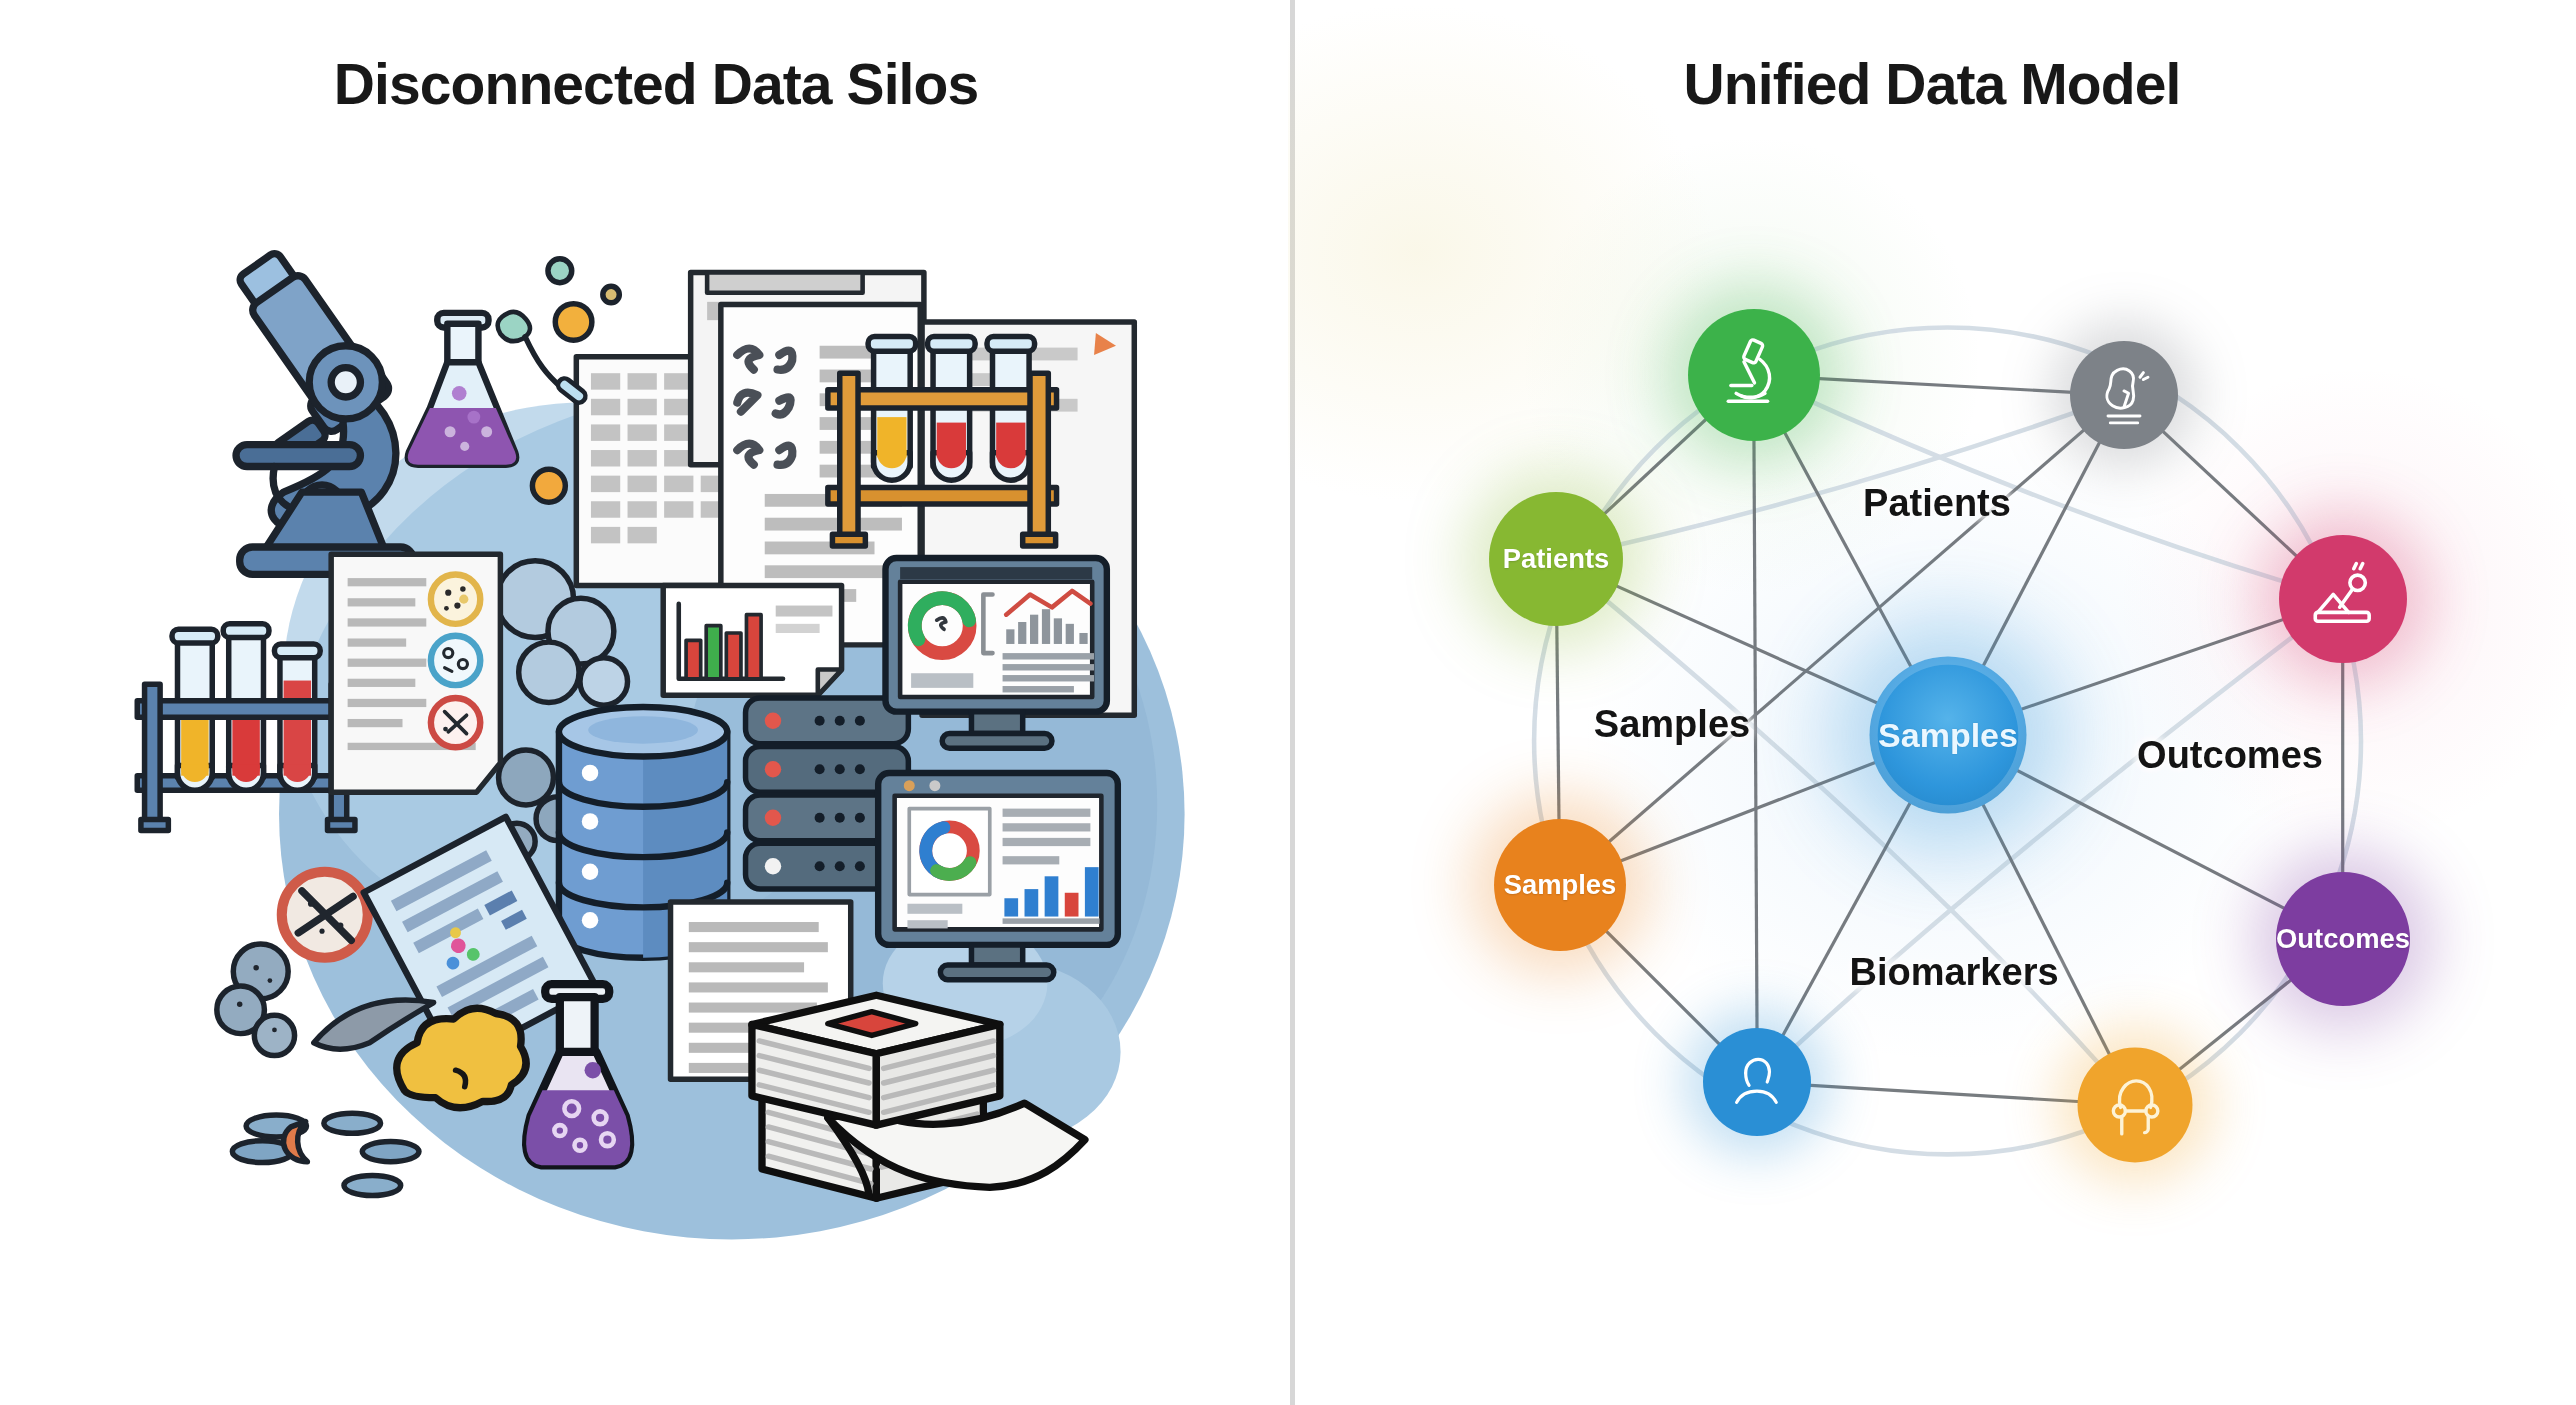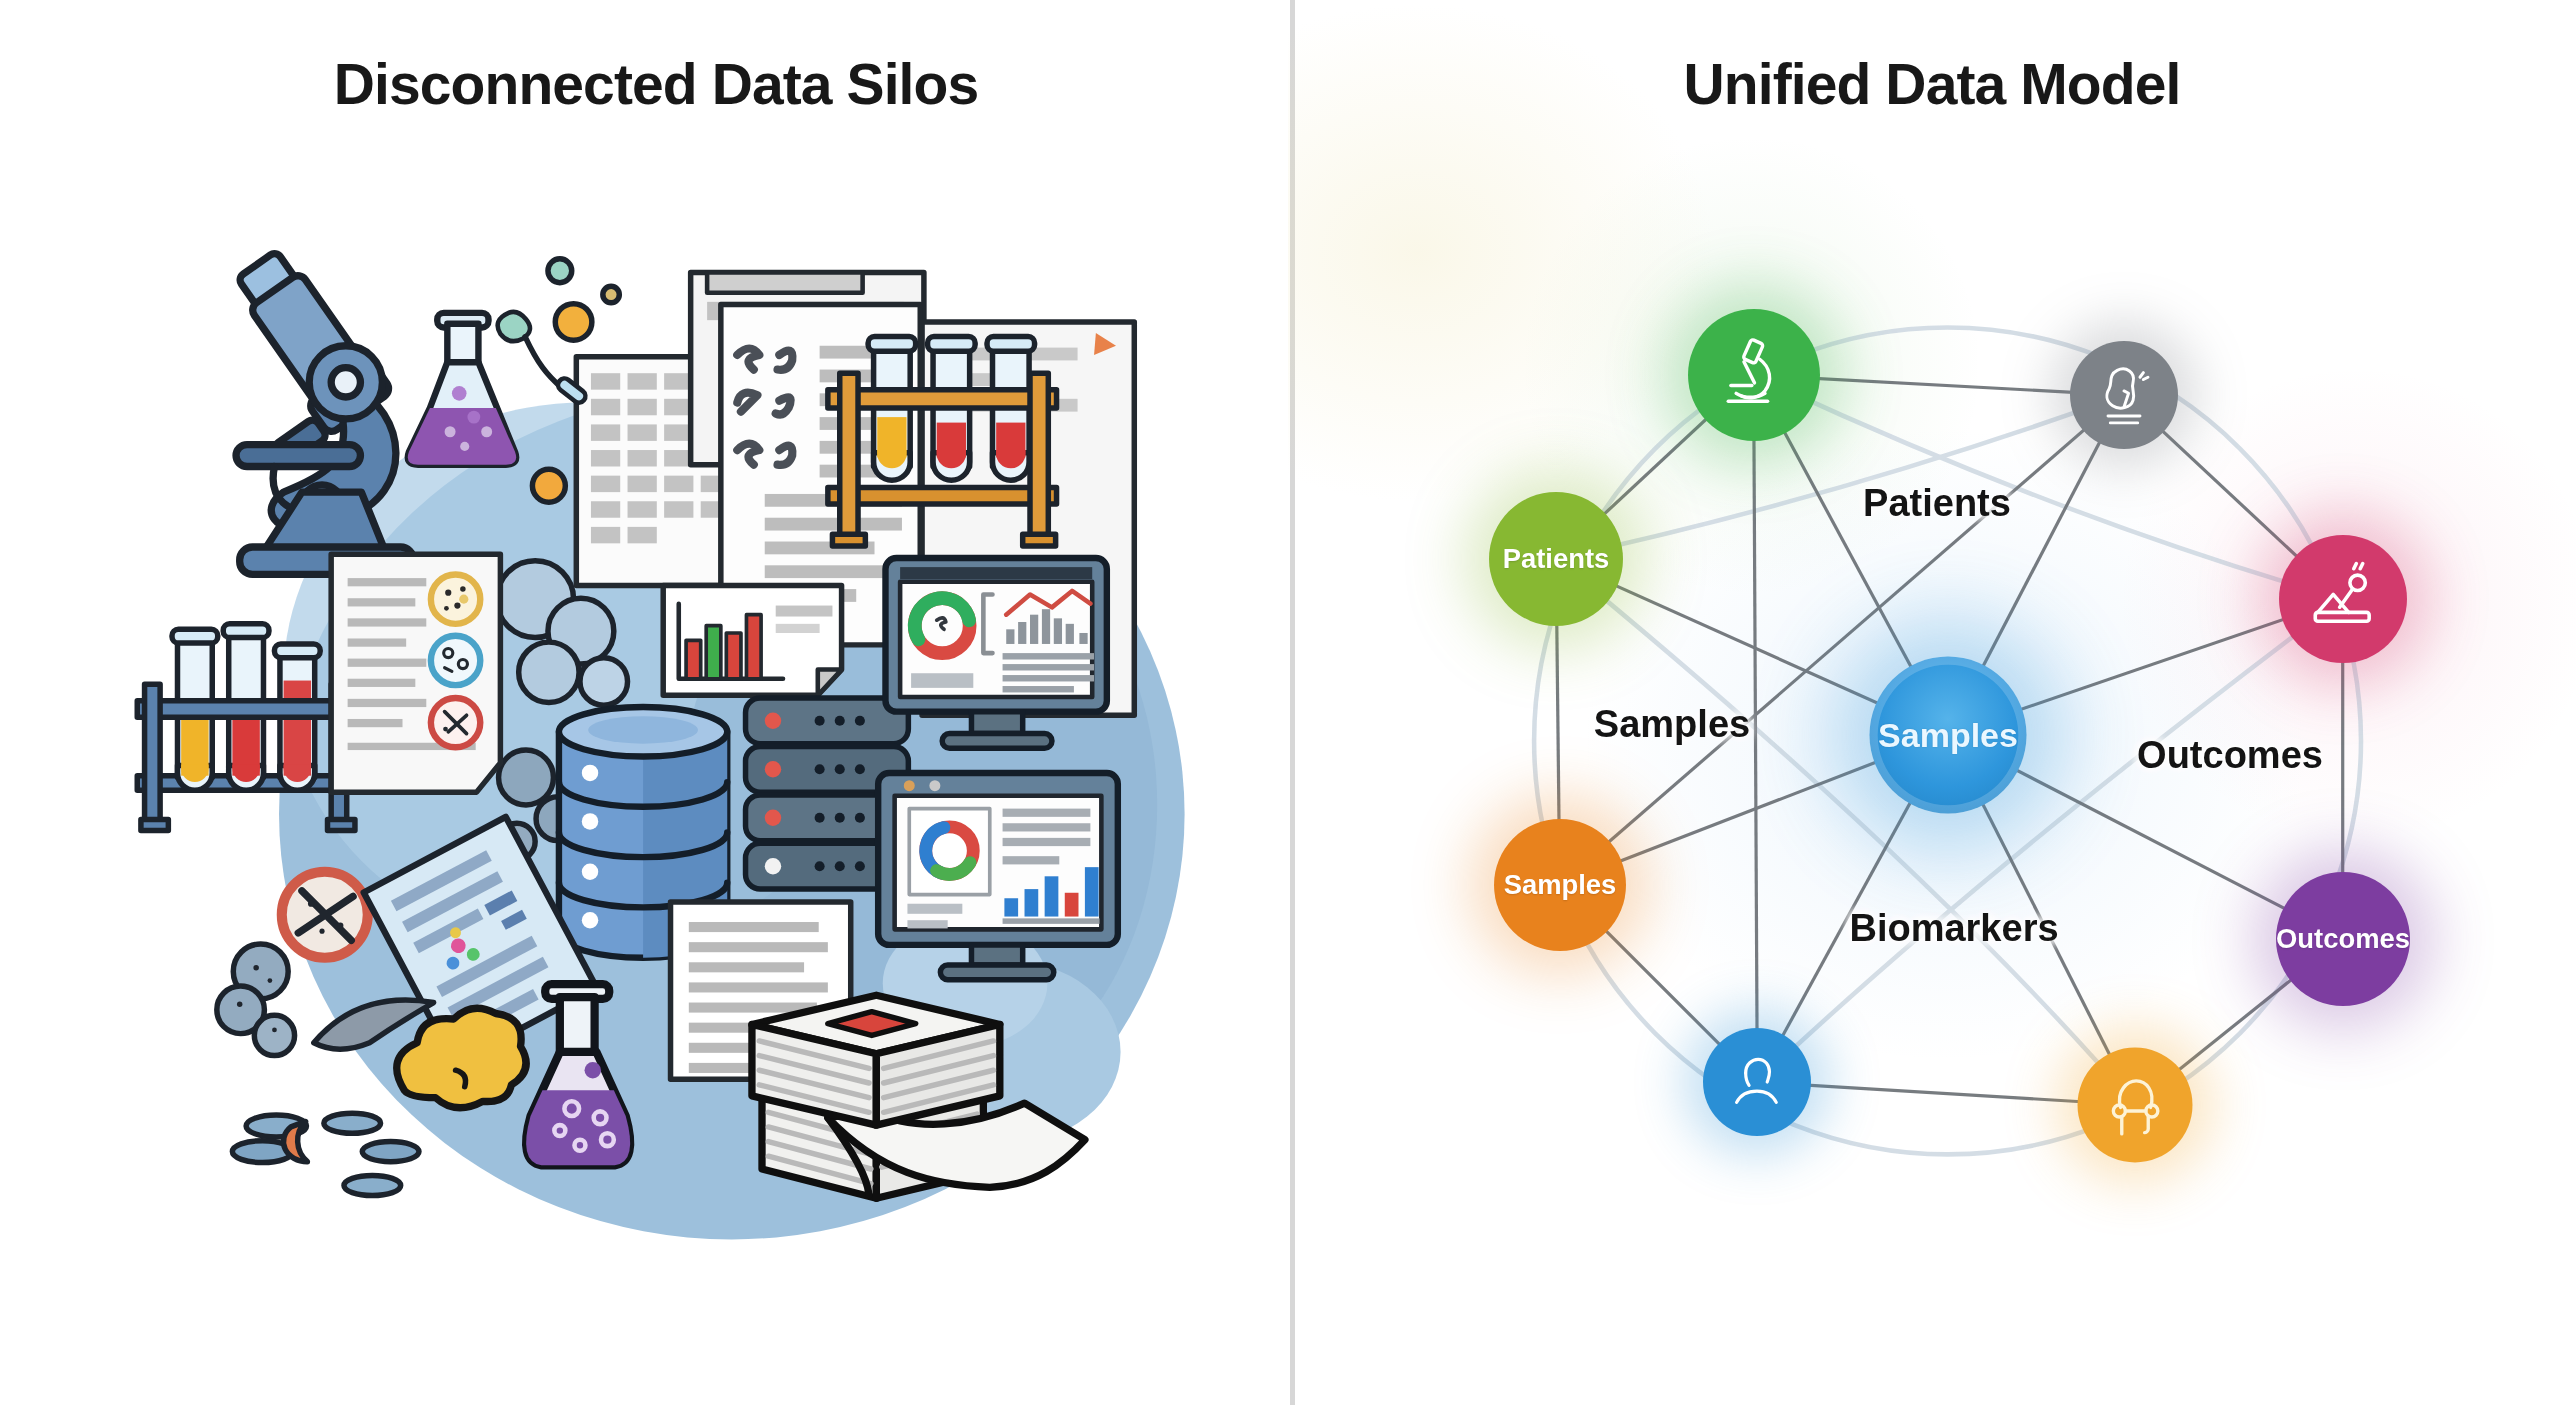--- a/index.html
+++ b/index.html
@@ -623,16 +623,16 @@
           <path d="M22,37 h17"></path>
           <path d="M19,42 v14"></path>
           <path d="M41,42 v10 c0,2 -2,3 -3,3"></path>
         </g>
       </svg>
     </div>
 
     <div class="edge-label" style="left: 649px; top: 503px;">Patients</div>
     <div class="edge-label" style="left: 384px; top: 724px;">Samples</div>
     <div class="edge-label" style="left: 942px; top: 755px;">Outcomes</div>
-    <div class="edge-label" style="left: 666px; top: 928px;">Biomarkers</div>
+    <div class="edge-label" style="left: 666px; top: 972px;">Biomarkers</div>
   </div>
 </div>
 
 
 </body></html>

